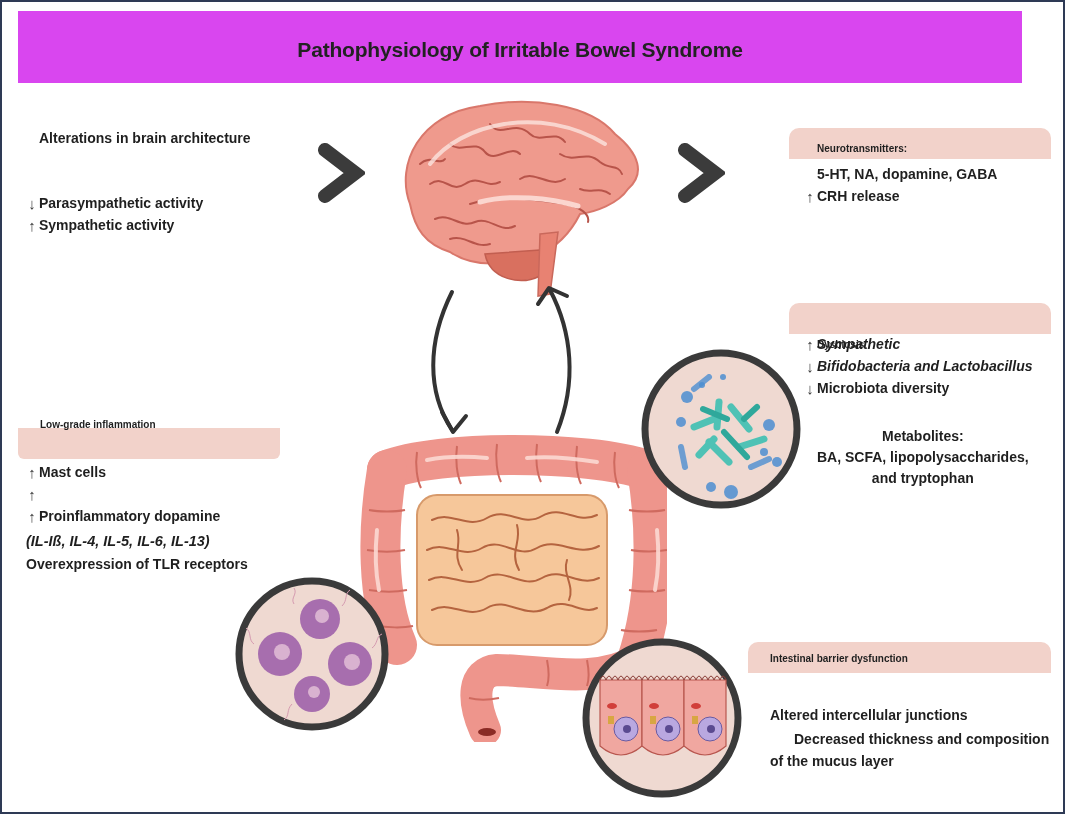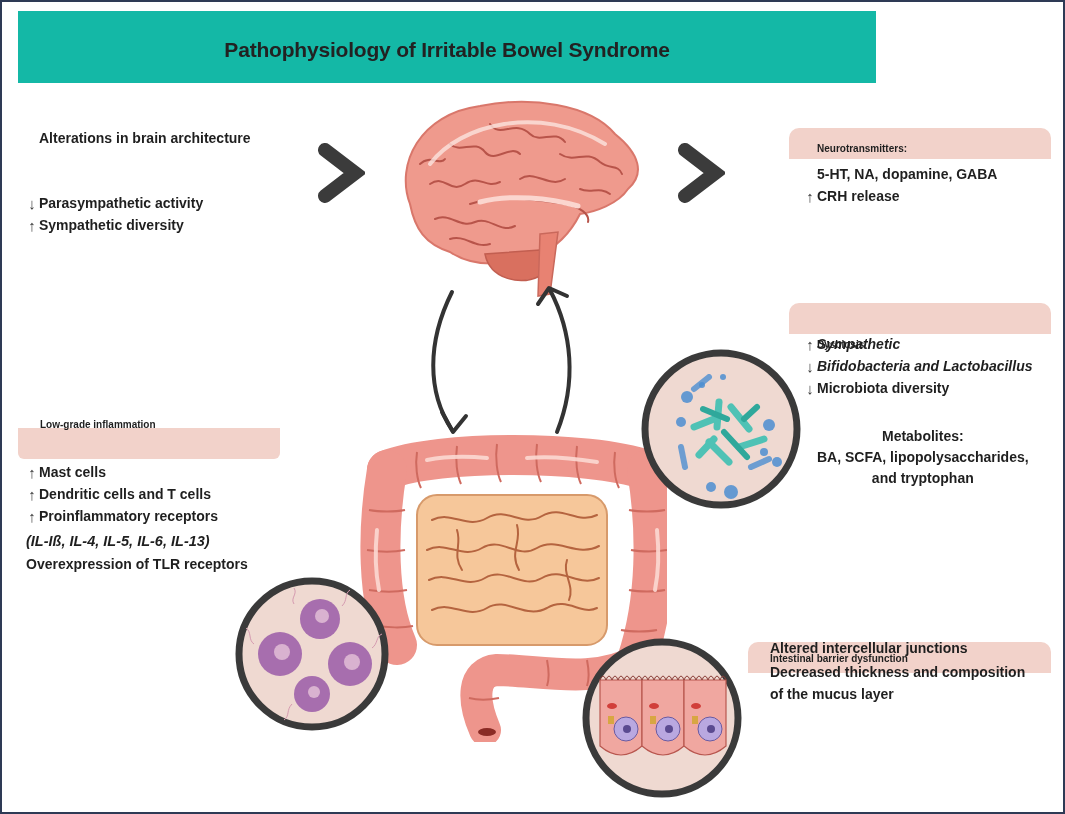--- a/index.html
+++ b/index.html
@@ -1,18 +1,18 @@
 <!DOCTYPE html>
 <html><head>
 <meta charset="utf-8">
 <style>
   html, body { margin:0; padding:0; }
   body { width:1065px; height:814px; background:#ffffff; font-family:"Liberation Sans", sans-serif; overflow:hidden; }
   .frame { position:absolute; left:0; top:0; width:1061px; height:810px; border:2px solid #2e3a55; background:#fff; overflow:hidden; }
-  .title-band { position:absolute; left:16px; top:9px; width:858px; height:72px; background:#14b8a6; }
+  .title-band { position:absolute; left:16px; top:9px; width:1004px; height:72px; background:#d946ef; }
   .title { position:absolute; left:0; top:27px; width:100%; text-align:center; font-size:21px; font-weight:bold; color:#222; letter-spacing:-0.2px; }
 
   .txt { position:absolute; font-size:14px; font-weight:bold; color:#1f1f1f; line-height:21px; white-space:nowrap; }
   .txt .row { display:flex; align-items:flex-end; height:22px; }
   .arrow { display:inline-block; width:12px; font-size:15px; color:#3a3a3a; margin-right:1px; text-align:center; }
   .ital { font-style:italic; }
 
   .band { position:absolute; background:#f2d2ca; border-radius:10px 10px 0 0; }
   .band-label { position:absolute; font-size:10px; font-weight:bold; color:#1f1f1f; }
 
@@ -31,21 +31,21 @@
   <div class="txt" style="left:37px; top:126px;text-align:right;">
     <div>Alterations in brain architecture</div>
   </div>
   <div class="txt" style="left:24px; top:190px;">
     <div class="row">
       <span class="arrow">↓</span>
       <span>Parasympathetic activity</span>
     </div>
     <div class="row">
       <span class="arrow">↑</span>
-      <span>Sympathetic diversity</span>
+      <span>Sympathetic activity</span>
     </div>
   </div>
 
   <svg class="chevron" style="left:313px; top:140px;" width="50" height="62">
     <path d="M10 8 L40 31 L10 54" fill="none" stroke="#3b3b3b" stroke-width="14" stroke-linecap="round" stroke-linejoin="miter"></path>
   </svg>
   <svg class="chevron" style="left:673px; top:140px;" width="50" height="62">
     <path d="M10 8 L40 31 L10 54" fill="none" stroke="#3b3b3b" stroke-width="14" stroke-linecap="round" stroke-linejoin="miter"></path>
   </svg>
 
@@ -86,37 +86,36 @@
 
   <div class="band" style="left:16px; top:426px; width:262px; height:31px; border-radius:0 0 6px 6px;"></div>
   <div class="band-label" style="left:38px; top:417px;">Low-grade inflammation</div>
   <div class="txt" style="left:24px; top:459px;">
     <div class="row">
       <span class="arrow">↑</span>
       <span>Mast cells</span>
     </div>
     <div class="row">
       <span class="arrow">↑</span>
-      <span>Dendritic cells and T cells</span>
-    </div>
-    <div class="row">
-      <span class="arrow">↑</span>
-      <span>Proinflammatory receptors</span>
+    </div>
+    <div class="row">
+      <span class="arrow">↑</span>
+      <span>Proinflammatory dopamine</span>
     </div>
   </div>
   <div class="txt" style="left:24px; top:529px;">
     <div style="height:23px; font-size:14.5px;font-style:italic;">(IL-Iß, IL-4, IL-5, IL-6, IL-13)</div>
     <div>Overexpression of TLR receptors</div>
   </div>
 
   <div class="band" style="left:746px; top:640px; width:303px; height:31px;"></div>
   <div class="band-label" style="left:768px; top:651px;">Intestinal barrier dysfunction</div>
-  <div class="txt" style="left:768px; top:635px; line-height:22px;">
+  <div class="txt" style="left:768px; top:702px; line-height:22px;">
     <div>Altered intercellular junctions</div>
-    <div style="margin-top:2px;">Decreased thickness and composition</div>
+    <div style="margin-top:2px;margin-left:24px;">Decreased thickness and composition</div>
     <div>of the mucus layer</div>
   </div>
 
   <svg style="position:absolute; left:388px; top:92px;" width="260" height="220">
     <g>
       <path d="M20 110 C5 70 30 20 90 12 C140 2 200 10 225 40 C250 60 255 80 238 95 C228 110 205 118 190 120 C175 150 150 165 120 168 C95 172 75 168 60 158 C35 150 25 135 20 110 Z" fill="#ef9a8d" stroke="#d9776b" stroke-width="2"></path>
 
       <path d="M95 160 C100 185 130 192 150 182 C165 172 160 160 150 156 Z" fill="#d9705f" stroke="#c25e50" stroke-width="1.5"></path>
 
       <path d="M150 140 L168 138 L160 200 L148 202 Z" fill="#e88272" stroke="#c9685b" stroke-width="1.5"></path>

